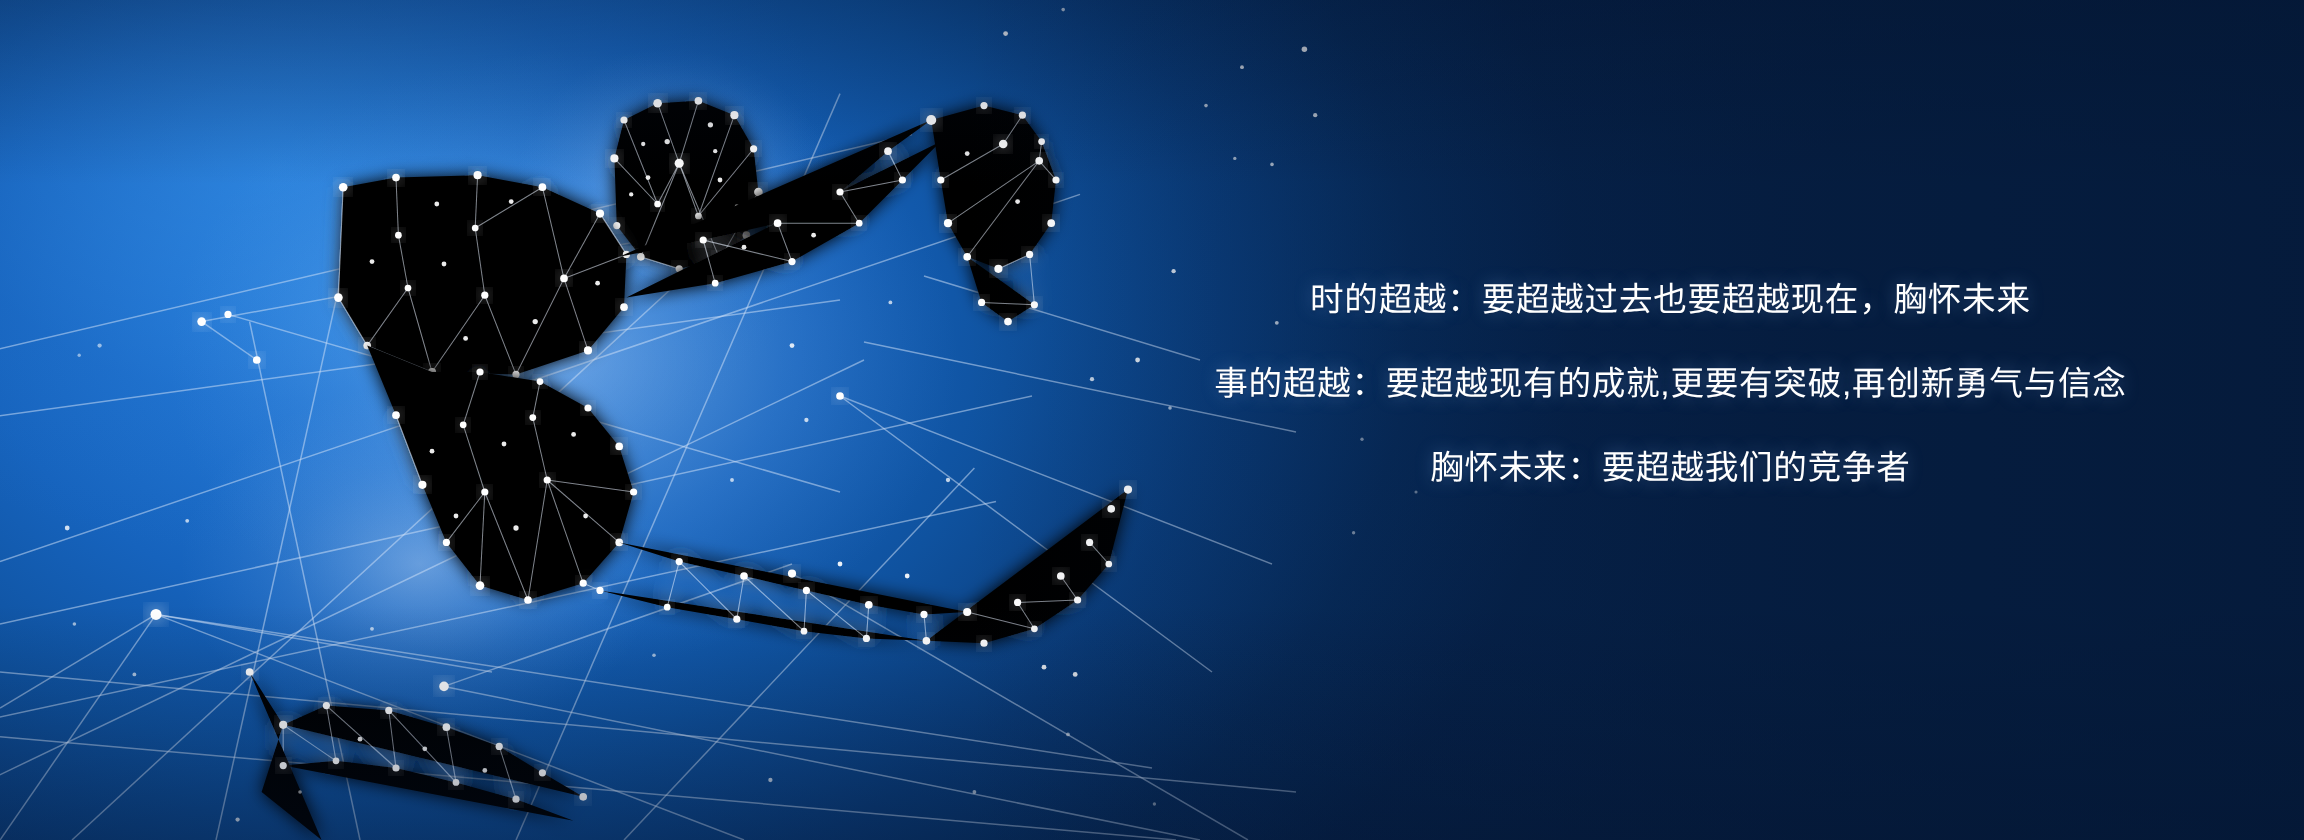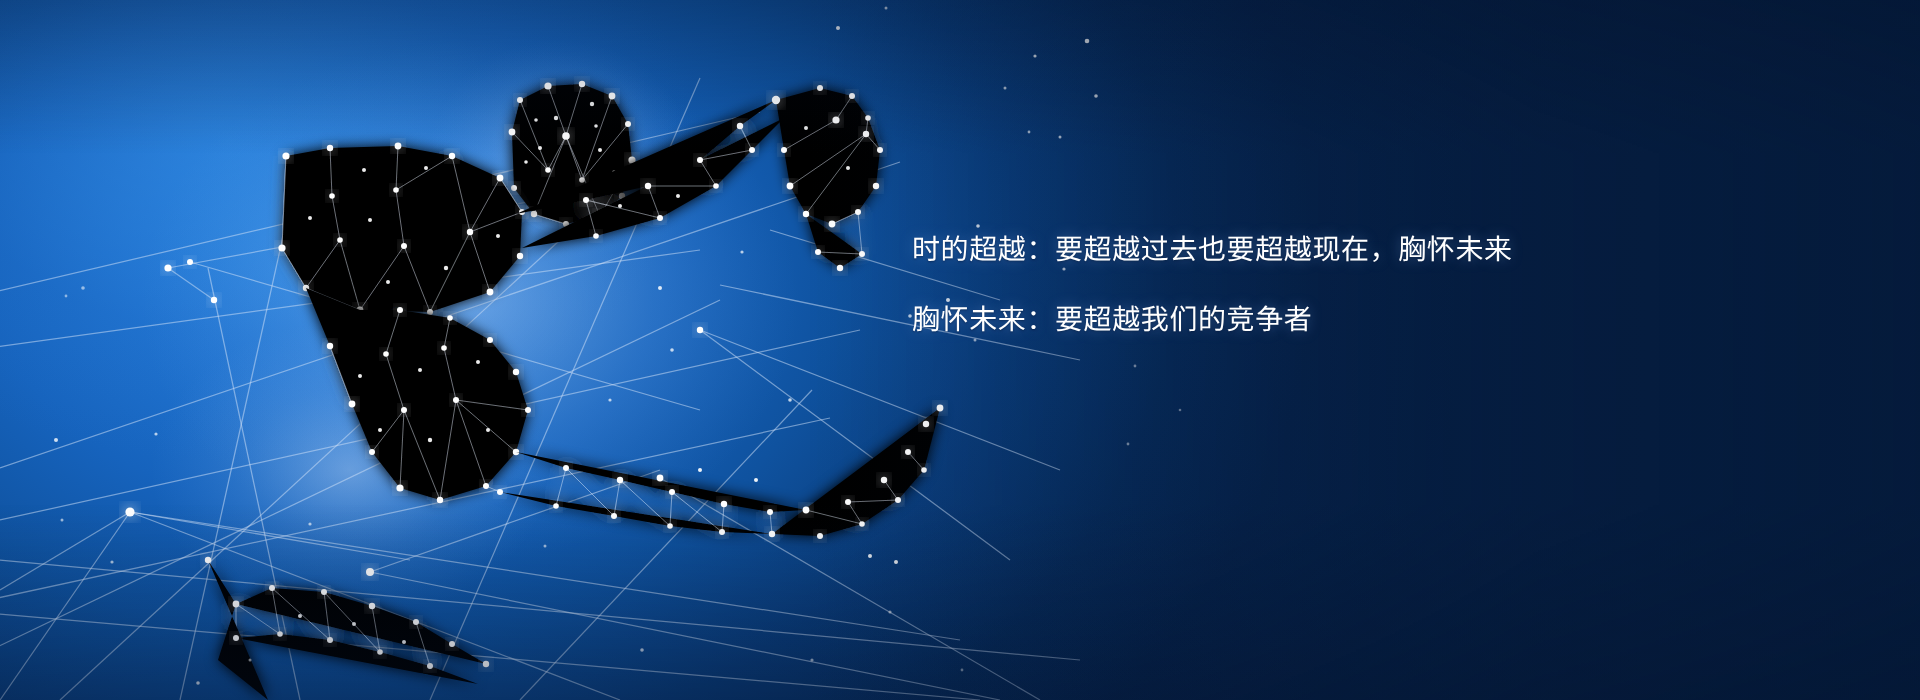--- a/index.html
+++ b/index.html
@@ -81,20 +81,21 @@
   }
   .art .node-sm { fill:#ffffff; opacity:0.92; }
   .art .star { fill:#ffffff; }
   .glow-blur { filter: url(#softglow); }
   
   .copy {
     position: absolute;
     left: 912px;
     top: 236px;
     width: 960px;
+    text-align: center;
   }
   .copy-line {
     color: #ffffff;
     font-size: 28px;
     line-height: 1;
     letter-spacing: 0.6px;
     white-space: nowrap;
     margin: 0 0 42px 0;
     text-shadow: 0 0 14px rgba(140,190,255,0.35), 0 1px 2px rgba(0,20,50,0.55);
   }
@@ -487,16 +488,17 @@
       <circle class="star" cx="1128" cy="444" r="1.4" opacity="0.5"></circle>
       <circle class="star" cx="642" cy="650" r="1.8" opacity="0.7"></circle>
       <circle class="star" cx="545" cy="546" r="1.5" opacity="0.6"></circle>
     </g>
   </svg>
 
   <div class="bg-vignette"></div>
 
   <div class="copy">
     <p class="copy-line">时的超越：要超越过去也要超越现在，胸怀未来</p>
+    <p class="copy-line">事的超越：要超越现有的成就,更要有突破,再创新勇气与信念</p>
     <p class="copy-line">胸怀未来：要超越我们的竞争者</p>
   </div>
 
 </div>
 
 </body></html>

